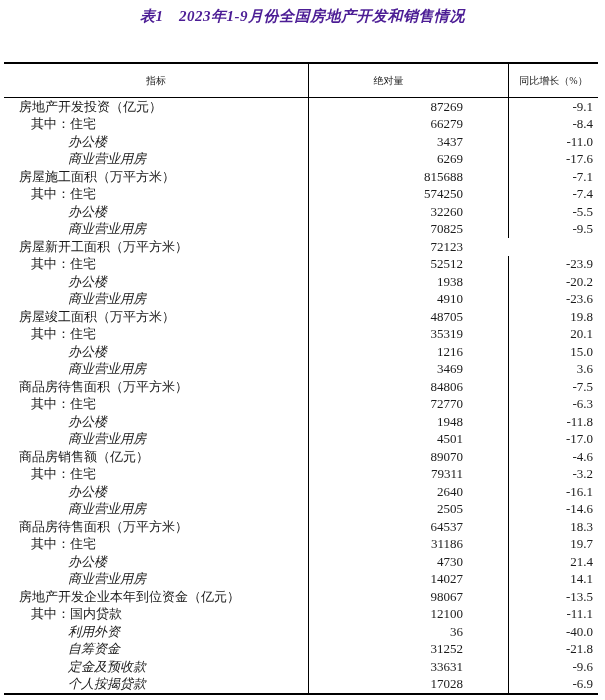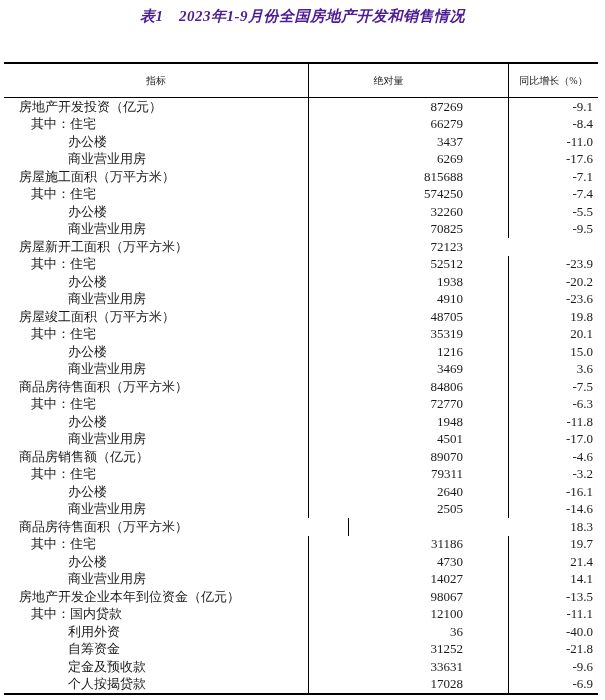--- a/index.html
+++ b/index.html
@@ -64,21 +64,21 @@
     border-left: 1px solid #000;
     margin-left: 40px;
   }
   .th { justify-content: center; }
   .td.col-abs, .td.col-yoy {
     justify-content: flex-end;
     padding-right: 5px;
   }
   .indent-0 { padding-left: 15px; }
   .indent-1 { padding-left: 27px; }
-  .indent-2 { padding-left: 64px; }
+  .indent-2 { padding-left: 64px; font-style: italic; }
 </style>
 </head>
 <body>
 
 <div class="doc-title">表1　2023年1-9月份全国房地产开发和销售情况</div>
 
 <div class="stats-table">
   <div class="thead">
     <div class="th col-indicator">指标</div>
     <div class="th col-abs">绝对量</div>
@@ -223,20 +223,21 @@
   </div>
 
   <div class="trow">
     <div class="td col-indicator indent-2">商业营业用房</div>
     <div class="td col-abs">2505</div>
     <div class="td col-yoy">-14.6</div>
   </div>
 
   <div class="trow">
     <div class="td col-indicator indent-0">商品房待售面积（万平方米）</div>
+    <div class="td col-abs">64537</div>
     <div class="td col-yoy">18.3</div>
   </div>
 
   <div class="trow">
     <div class="td col-indicator indent-1">其中：住宅</div>
     <div class="td col-abs">31186</div>
     <div class="td col-yoy">19.7</div>
   </div>
 
   <div class="trow">

